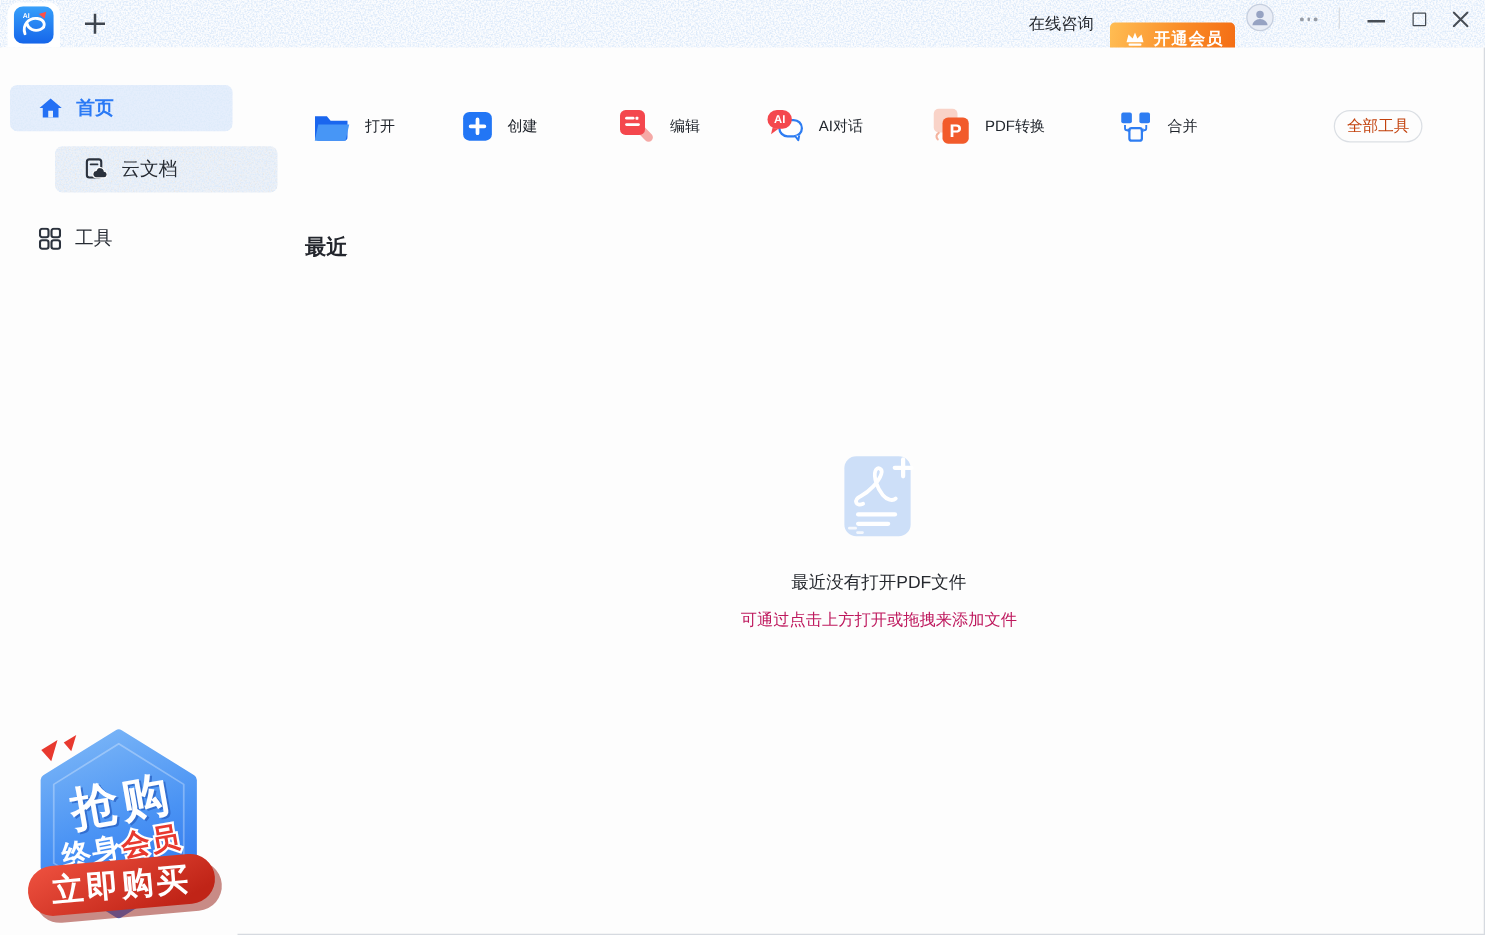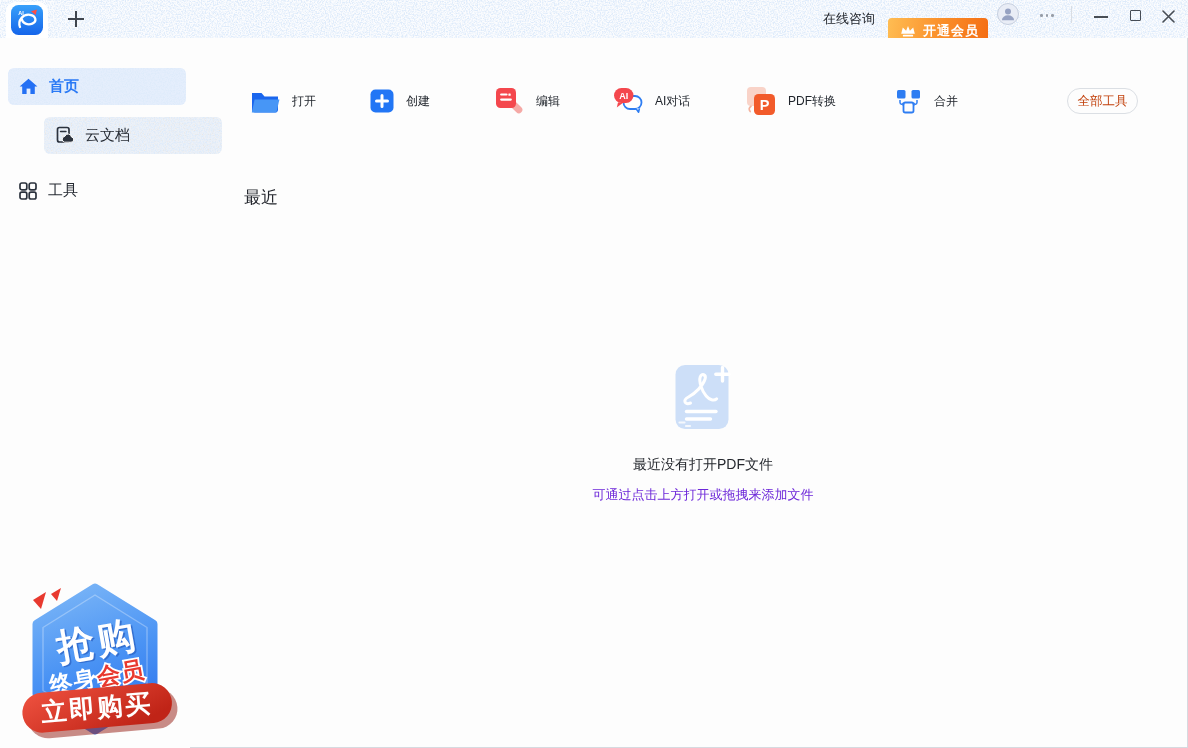--- a/index.html
+++ b/index.html
@@ -39,46 +39,46 @@
     background:#d9dde3; z-index:2; }
   .win-btn { position:absolute; z-index:2; cursor:pointer; }
   .win-min { left:1094px; top:16px; width:14px; height:2px; background:#474d55; }
   .win-max { left:1130px; top:10px; width:11px; height:11px;
     border:1.6px solid #474d55; border-radius:1px; background:transparent; }
   .win-close { left:1162px; top:9px; width:13px; height:13px; }
 
   
   .sidebar { position:absolute; left:0; top:38px; width:190px; height:710px; background:#fdfdfd; }
   .side-item { position:absolute; left:8px; width:178px; height:37px; border-radius:6px;
-    display:flex; align-items:center; padding-left:11px; gap:11px; overflow:hidden; cursor:pointer; }
+    display:flex; align-items:center; padding-left:23px; gap:11px; overflow:hidden; cursor:pointer; }
   .side-item .icon { position:relative; z-index:1; display:flex; }
   .side-item .label { position:relative; z-index:1; font-size:15px; color:#262b33; }
   .side-home { top:30px; background:#e5eefc; }
   .side-home .label { color:#2b7af5; font-weight:bold; }
   .side-cloud { top:79px; background:#edf1f7;margin-left:36px; }
   .side-tools { top:134px; background:transparent; }
 
   
   .tool-item { position:absolute; top:86px; height:30px; display:flex;
     align-items:center; gap:12px; cursor:pointer; }
   .tool-item .label { font-size:12px; color:#20252c; font-weight:500; }
   .t-open { left:250px; } .t-create { left:370px; } .t-edit { left:495px; }
   .t-ai { left:613px; } .t-pdf { left:746px; } .t-merge { left:895px; }
   .all-tools-btn { position:absolute; left:1067px; top:88px; width:71px; height:26px;
     border:1px solid #dbdfe4; border-radius:14px; background:#fdfdfd;
     display:flex; align-items:center; justify-content:center;
     font-size:12.5px; color:#c2410c; cursor:pointer; }
 
   
   .recent-heading { position:absolute; left:244px; top:186px; font-size:17px;
-    font-weight:normal; color:#23262d; }
+    font-weight:bold; color:#23262d; }
   .empty-state { position:absolute; left:218px; right:0; top:362px; text-align:center; }
   .empty-icon { display:inline-block; width:62px; height:70px; }
   .empty-title { margin-top:20px; font-size:14px; font-weight:500; color:#25282e; }
-  .empty-hint { margin-top:12px; font-size:13px; color:#6d28d9; }
+  .empty-hint { margin-top:12px; font-size:13px; color:#be185d; }
 
   
   .promo { position:absolute; left:10px; top:578px; width:172px; height:170px; cursor:pointer; }
 </style>
 </head>
 <body>
 
 <svg width="0" height="0" style="position:absolute">
   <defs>
     <filter id="speckleBlue" x="0%" y="0%" width="100%" height="100%">

